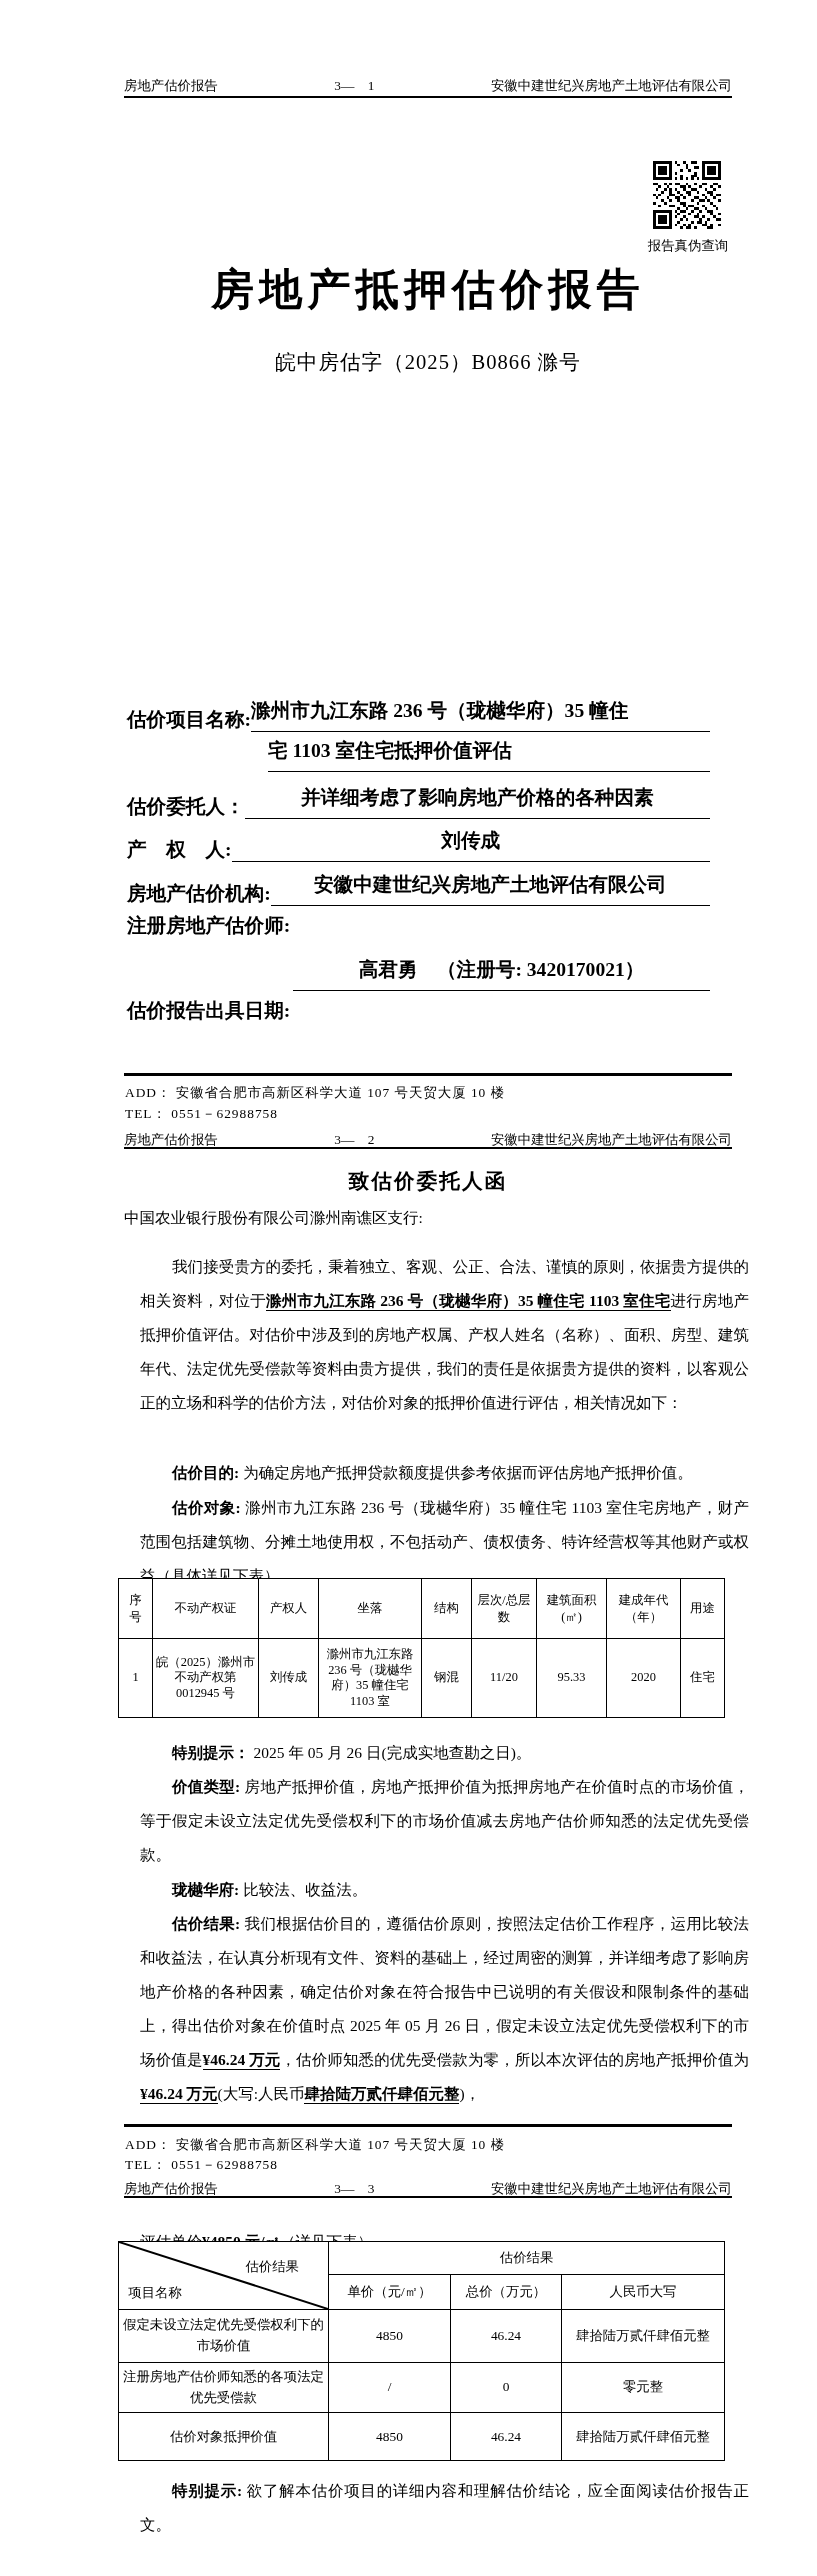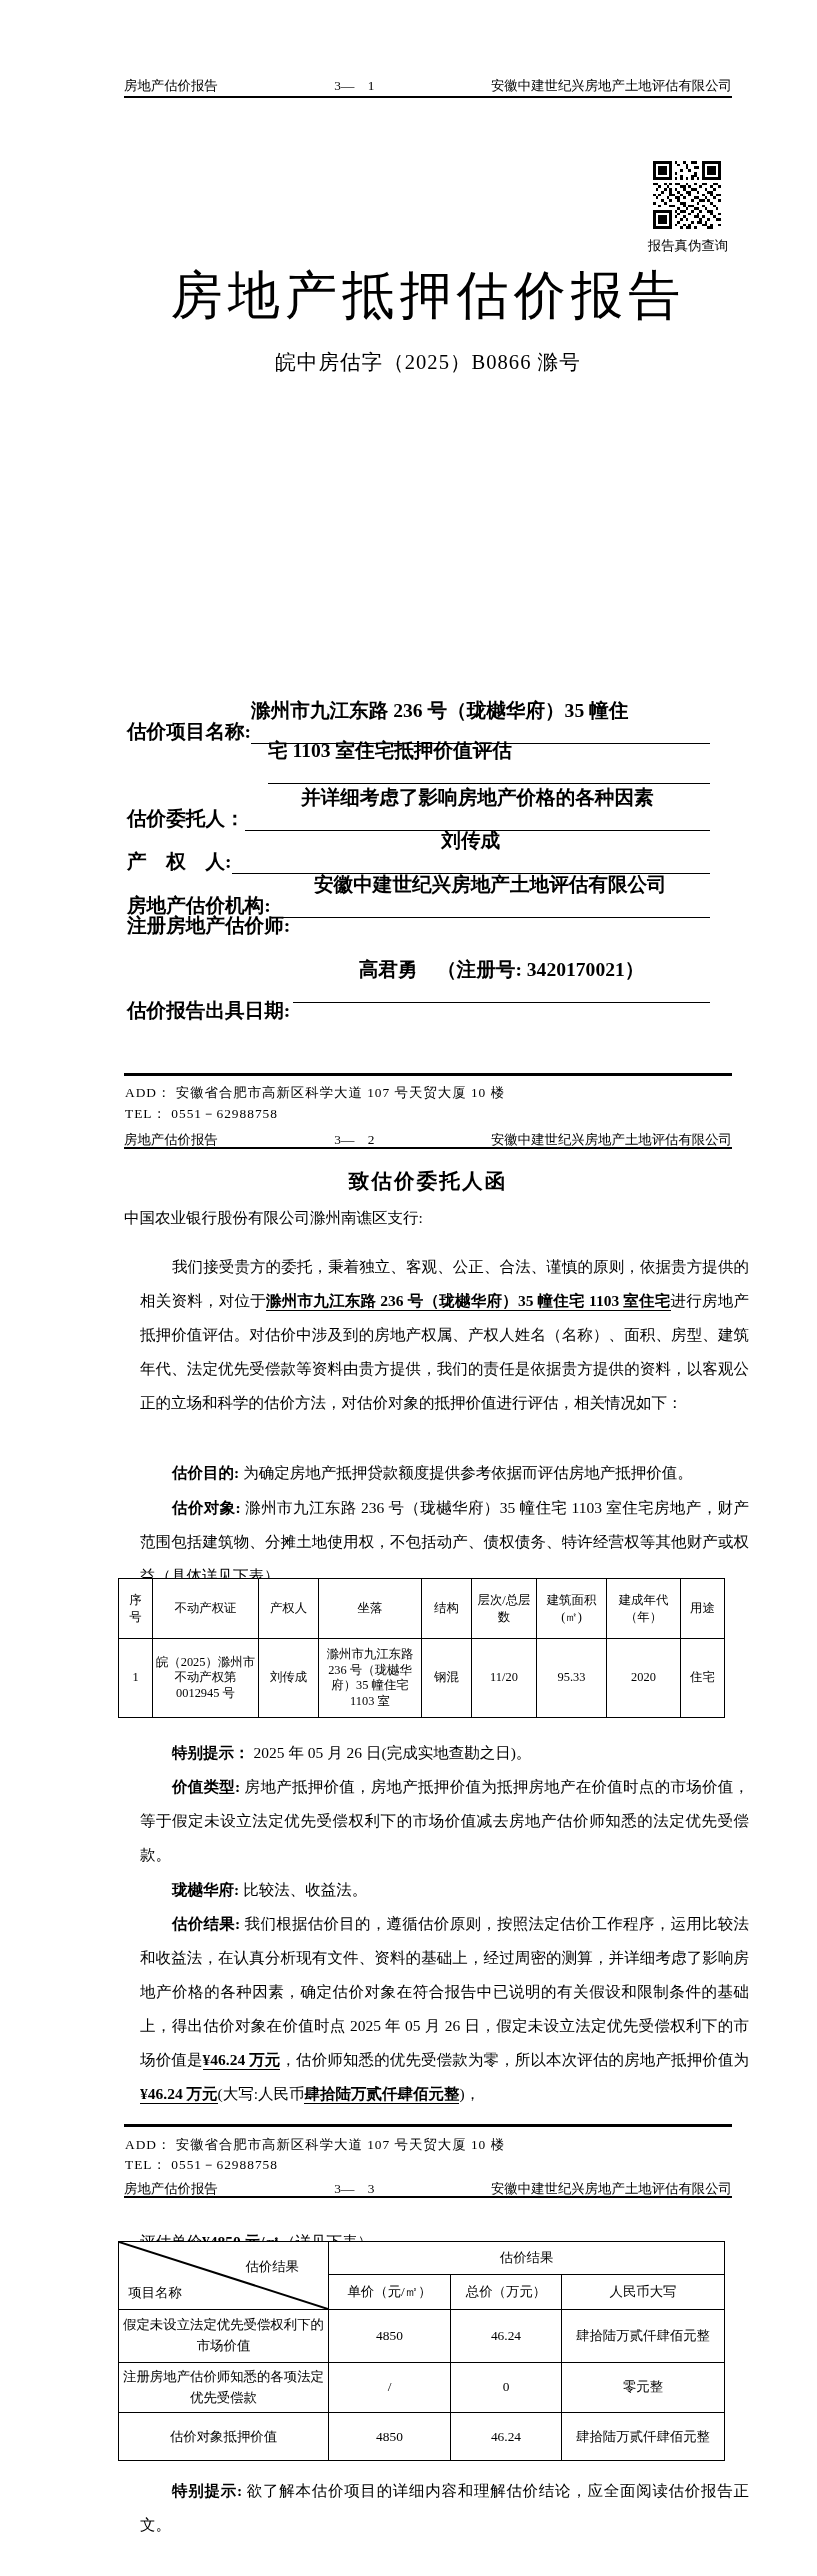--- a/index.html
+++ b/index.html
@@ -9,25 +9,25 @@
     overflow:hidden;
   }
   .abs{position:absolute;}
   
   .phdr{left:124px;width:608px;display:flex;justify-content:space-between;align-items:flex-start;font-size:13.4px;white-space:pre;}
   .rule{left:124px;width:608px;background:#000;}
   .rule.h4{height:2.1px;}
   .rule.h6{height:3.1px;}
   
   .qrlabel{left:639px;width:98px;text-align:center;font-size:13.4px;}
-  .title{left:124px;width:608px;text-align:center;font-size:52px;font-weight:normal;letter-spacing:5.2px;}
+  .title{left:124px;width:608px;text-align:center;font-size:43px;font-weight:bold;letter-spacing:5.2px;}
   .subtitle{left:124px;width:608px;text-align:center;font-size:20.6px;letter-spacing:1px;}
   .irow{left:127px;width:583px;display:flex;align-items:flex-end;font-size:19.6px;font-weight:bold;line-height:1.25;}
   .ilabel{white-space:pre;flex:0 0 auto;font-family:Liberation Serif, serif;}
-  .ival{flex:1 1 auto;border-bottom:1.5px solid #000;text-align:center;padding-bottom:20px;white-space:pre;}
+  .ival{flex:1 1 auto;border-bottom:1.5px solid #000;text-align:center;padding-bottom:8px;white-space:pre;}
   .ival.left{text-align:left;}
   .irow.r2{left:268px;width:442px;}
   .irow.r7{left:293px;width:417px;}
   
   .bp{left:124px;width:609px;font-size:15.5px;line-height:34px;text-align:justify;margin:16px;}
   .bp.ind{text-indent:32px;}
   .blab{font-weight:bold;margin-right:4.1px;}
   .ub{font-weight:bold;border-bottom:1.5px solid #000;padding-bottom:0.5px;}
   .heading{left:124px;width:608px;text-align:center;font-size:20.6px;font-weight:bold;letter-spacing:2.1px;}
   .salut{left:124px;width:609px;font-size:15.5px;font-weight:normal;}

